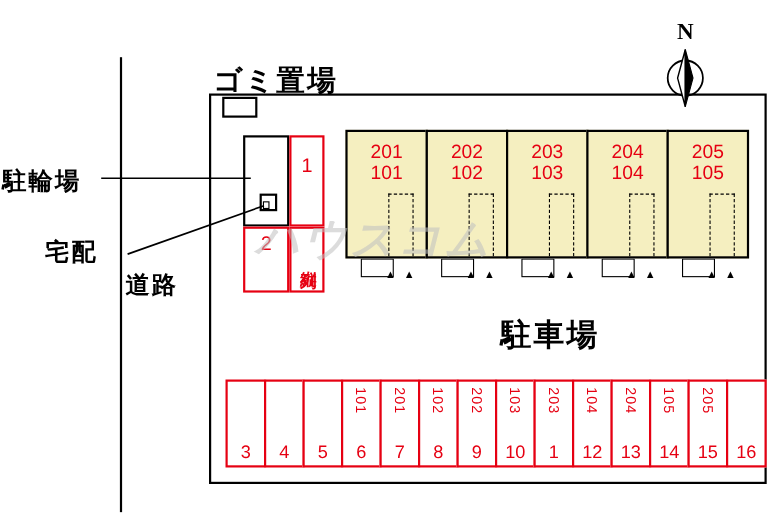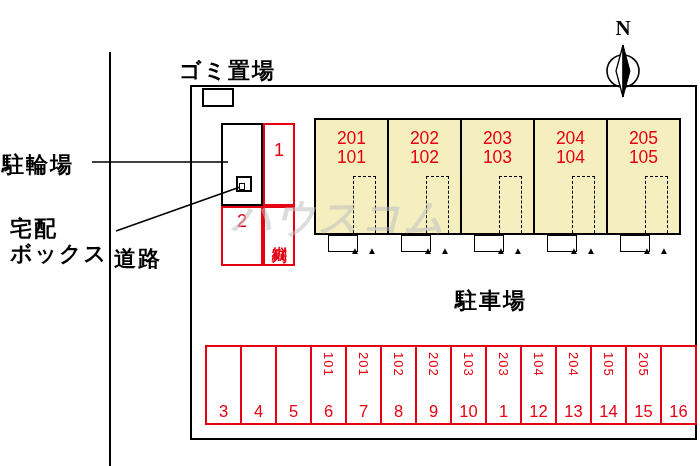--- a/index.html
+++ b/index.html
@@ -6,41 +6,41 @@
   :root { --red:#e60012; --cream:#f5efc0; --line:#000000; --wm:#c0c0c0; }
   body { background:#fff; }
   .stage { position:relative; width:700px; height:466px; background:#fff; overflow:hidden;
            font-family:"Liberation Sans","DejaVu Sans",sans-serif; color:#000; }
   .abs { position:absolute; }
   .jp { font-weight:600; letter-spacing:2px; white-space:nowrap; }
 
   .road-line { left:109px; top:52px; bottom:0; width:2px; background:var(--line); }
   .plot { left:190px; top:85px; width:507px; height:355px; border:2px solid var(--line); }
 
-  .garbage-label { left:179px; top:56px; font-size:22px; }
+  .garbage-label { left:194px; top:56px; font-size:26px; }
   .garbage-box { left:202px; top:88px; width:32px; height:19px; border:2px solid var(--line); background:#fff; z-index:2; }
 
   .leader-svg { left:0; top:0; z-index:4; pointer-events:none; }
 
   .bike-rect { left:221px; top:123px; width:42px; height:83px; border:2px solid var(--line); background:#fff; z-index:2; }
   .cell-1 { left:263px; top:123px; width:32px; height:83px; border:2px solid var(--red); background:#fff; z-index:2;
             text-align:center; padding-top:15px; font-size:18px; color:var(--red); }
   .cell-2 { left:221px; top:206px; width:42px; height:60px; border:2px solid var(--red); background:#fff; z-index:2;
             text-align:center; padding-top:3px; font-size:18px; color:var(--red); }
   .cell-tandem { left:263px; top:206px; width:32px; height:60px; border:2px solid var(--red); background:#fff; z-index:2;
                  display:flex; align-items:center; justify-content:center; }
   .cell-tandem span { writing-mode:vertical-rl; text-orientation:upright; color:var(--red);
                       font-size:15px; letter-spacing:2px; font-weight:600; }
   .delivery-box { left:236px; top:176px; width:16px; height:16px; border:2px solid var(--line); background:#fff; z-index:3; }
   .delivery-box i { position:absolute; left:1px; top:5px; width:6px; height:7px; border:1px solid var(--line); display:block; }
 
   .label-bike { left:2px; top:150px; font-size:22px; }
-  .label-delivery { left:10px; top:216px; width:110px; text-align:left; font-size:22px; line-height:25px; }
+  .label-delivery { left:10px; top:216px; width:110px; text-align:center; font-size:22px; line-height:25px; }
   .label-road { left:114px; top:244px; font-size:22px; }
-  .label-parking { left:407px; top:286px; font-size:22px; z-index:3;padding-left:48px; }
+  .label-parking { left:407px; top:286px; font-size:28px; z-index:3;padding-left:48px; }
 
   .north { left:600px; top:16px; width:46px; text-align:center; }
   .north .n { font-size:21px; font-weight:bold; font-family:"Liberation Serif","DejaVu Serif",serif; }
 
   .building-row { left:314px; top:118px; display:flex; z-index:2; }
   .unit { position:relative; width:75px; height:117px; background:var(--cream); border:2px solid var(--line); }
   .unit + .unit { margin-left:-2px; }
   .unit-label { margin-top:9px; text-align:center; color:var(--red); font-size:17.5px; line-height:19px; }
   .entry-dash { position:absolute; right:11px; top:56px; bottom:0; width:23px;
                 border:1.5px dashed var(--line); border-bottom:none; }
@@ -81,21 +81,20 @@
     </div>
   <div class="abs cell-1">1</div>
   <div class="abs cell-2">2</div>
   <div class="abs cell-tandem">
     <span>縦列</span>
   </div>
 
   <div class="abs label-bike jp">駐輪場</div>
   <div class="abs label-delivery jp">
     <div>宅配</div>
-    <div>ボックス</div>
   </div>
   <div class="abs label-road jp">道路</div>
   <div class="abs label-parking jp">駐車場</div>
 
   <div class="abs north">
     <div class="n">N</div>
     <svg width="46" height="60">
       <circle cx="23" cy="30" r="16" fill="none" stroke="#000" stroke-width="1.6"></circle>
       <polygon points="23,4 16,30 23,56" fill="#fff" stroke="#000" stroke-width="1.3"></polygon>
       <polygon points="23,4 30,30 23,56" fill="#000" stroke="#000" stroke-width="1"></polygon>

